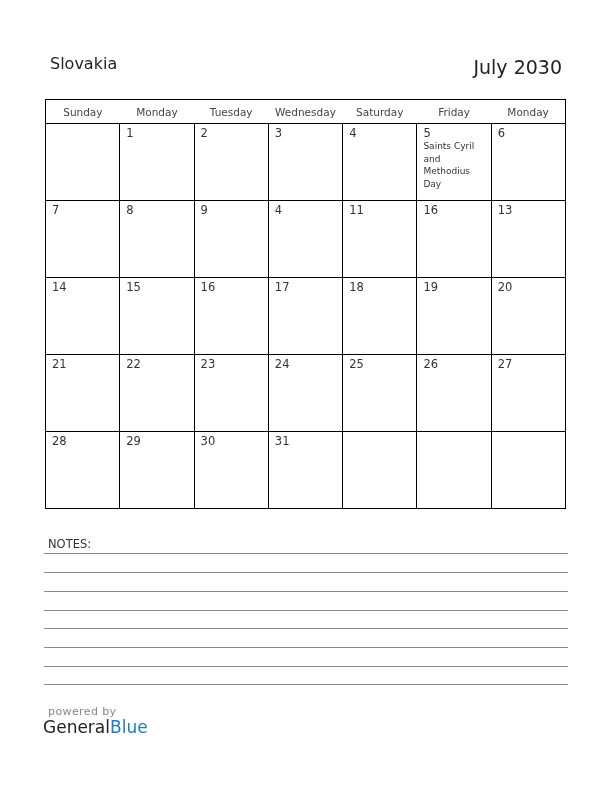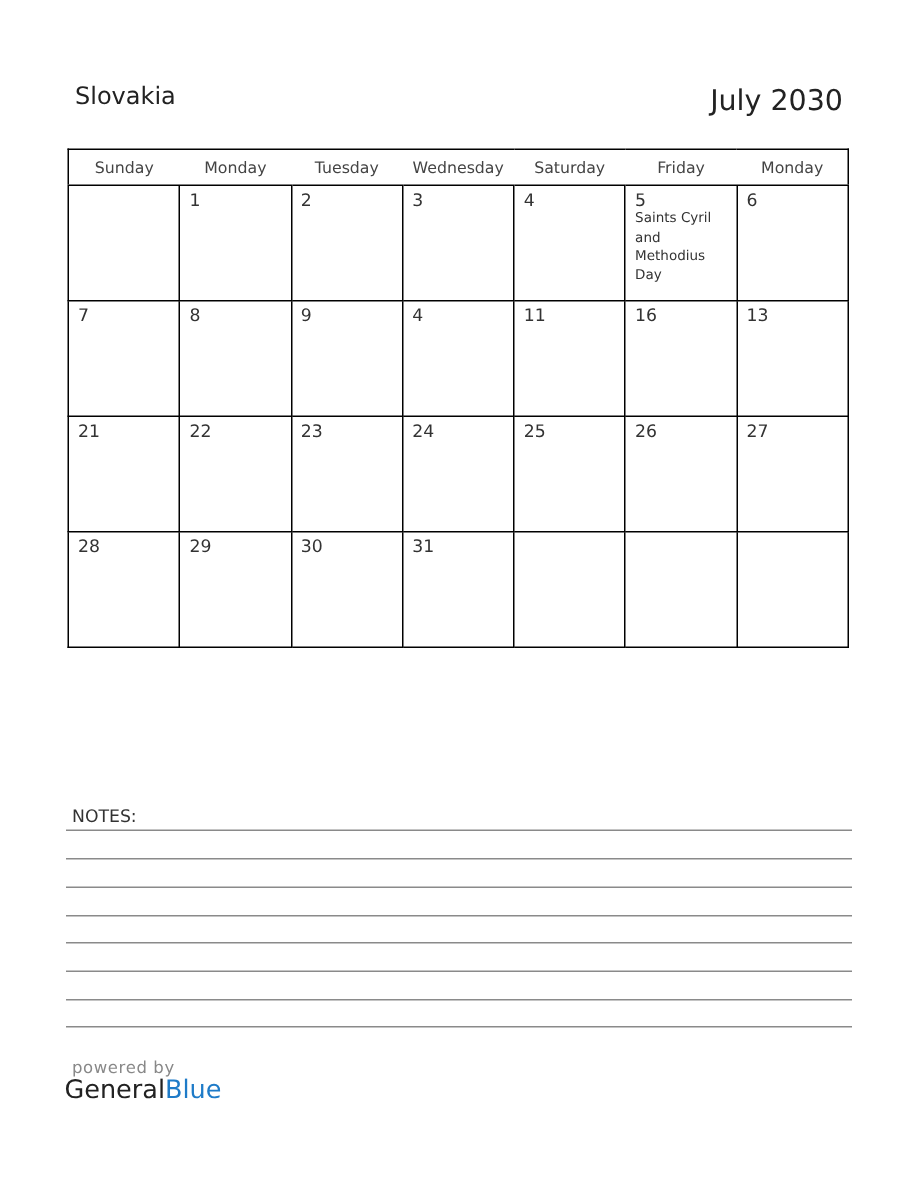--- a/index.html
+++ b/index.html
@@ -79,20 +79,43 @@
         </td>
         <td>
           <div class="dnum">16</div>
         </td>
         <td>
           <div class="dnum">13</div>
         </td>
       </tr>
       <tr>
         <td>
+          <div class="dnum">14</div>
+        </td>
+        <td>
+          <div class="dnum">15</div>
+        </td>
+        <td>
+          <div class="dnum">16</div>
+        </td>
+        <td>
+          <div class="dnum">17</div>
+        </td>
+        <td>
+          <div class="dnum">18</div>
+        </td>
+        <td>
+          <div class="dnum">19</div>
+        </td>
+        <td>
+          <div class="dnum">20</div>
+        </td>
+      </tr>
+      <tr>
+        <td>
           <div class="dnum">21</div>
         </td>
         <td>
           <div class="dnum">22</div>
         </td>
         <td>
           <div class="dnum">23</div>
         </td>
         <td>
           <div class="dnum">24</div>

